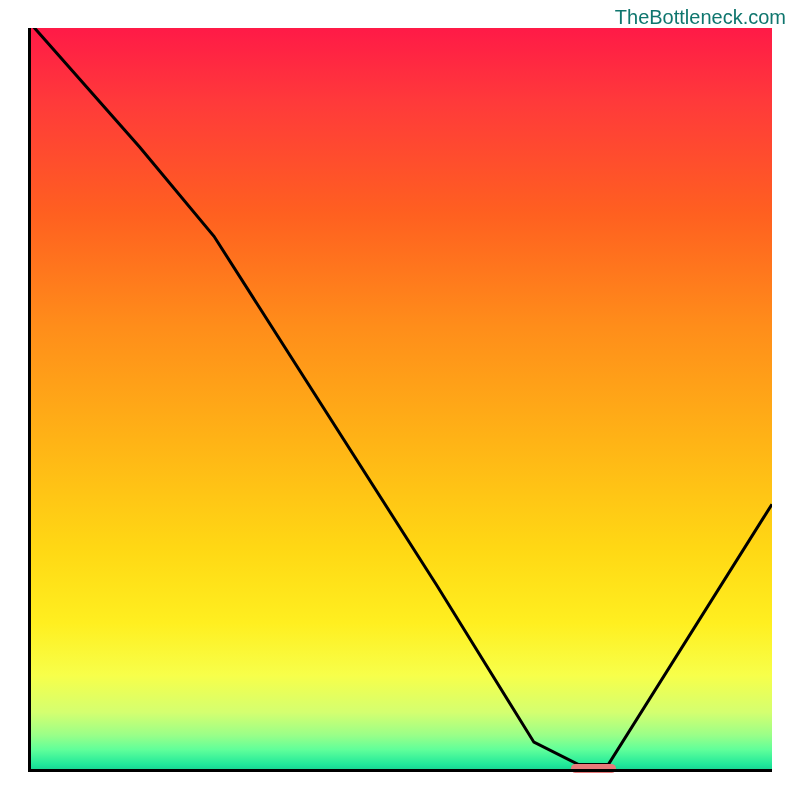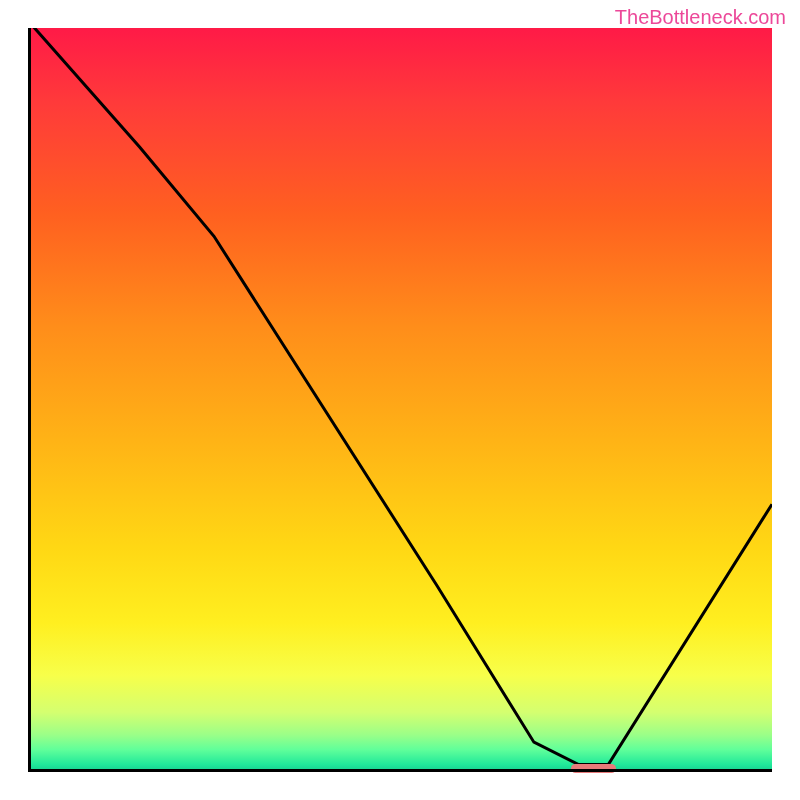--- a/index.html
+++ b/index.html
@@ -9,21 +9,21 @@
     height: 800px;
     background: white;
     position: relative;
     font-family: Arial, sans-serif;
   }
   .watermark {
     position: absolute;
     top: 6px;
     right: 14px;
     font-size: 20px;
-    color: #ec4899;
+    color: #0f766e;
     font-weight: 500;
     z-index: 10;
   }
   .plot-area {
     position: absolute;
     left: 28px;
     top: 28px;
     width: 744px;
     height: 744px;
     background: linear-gradient(to bottom,

